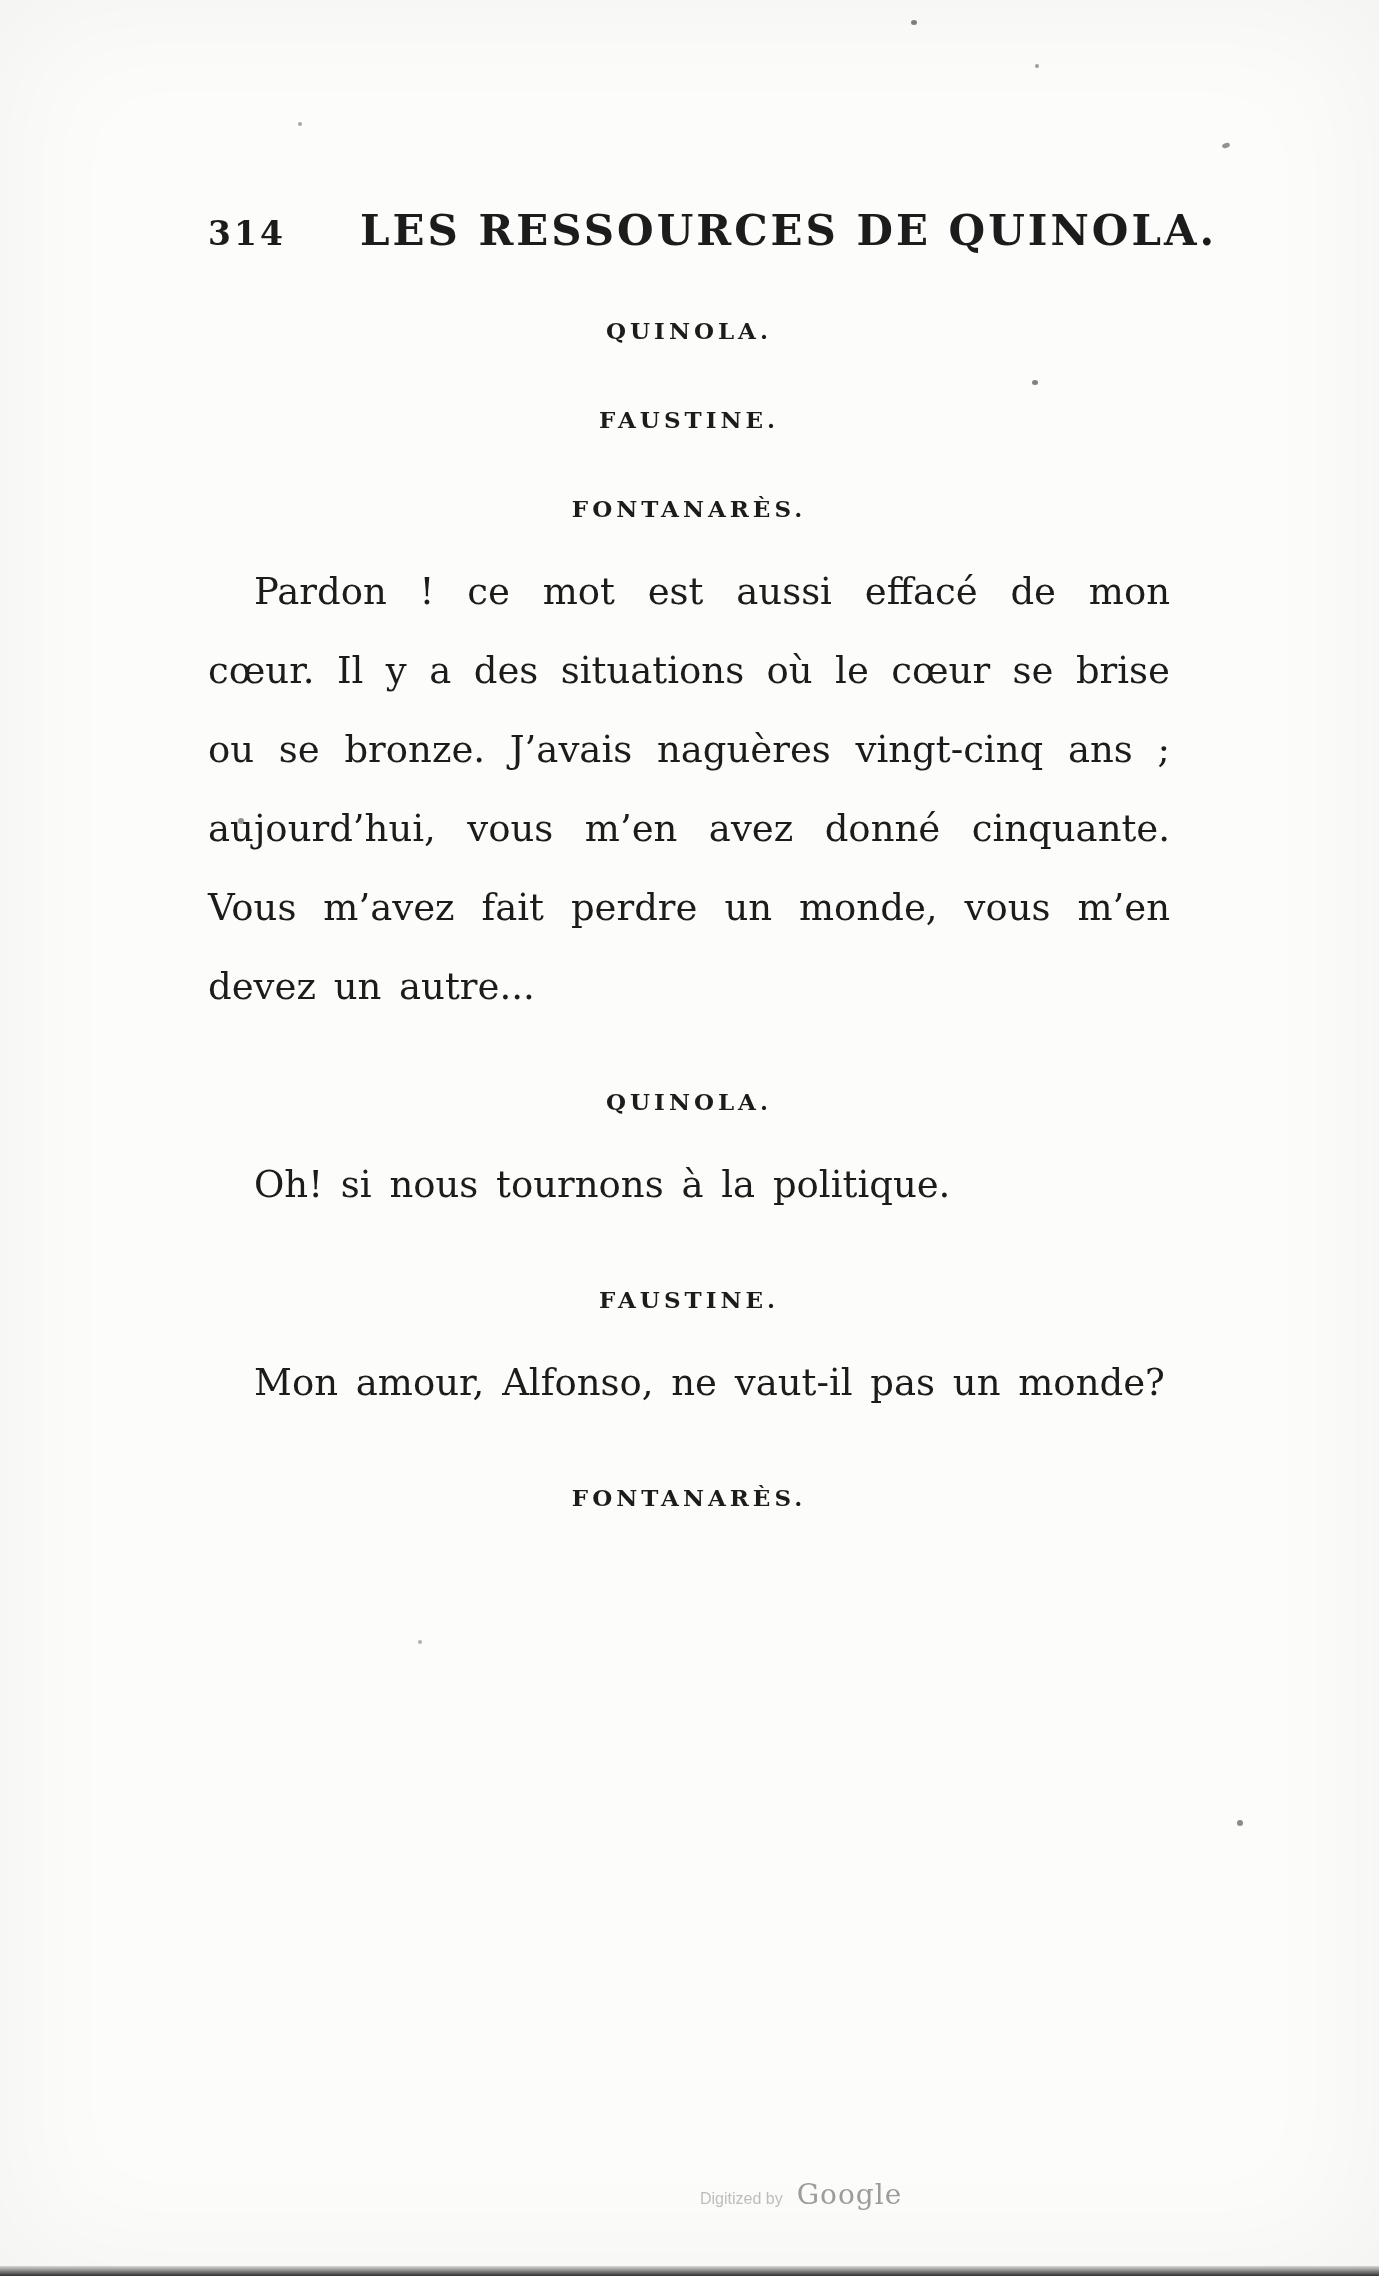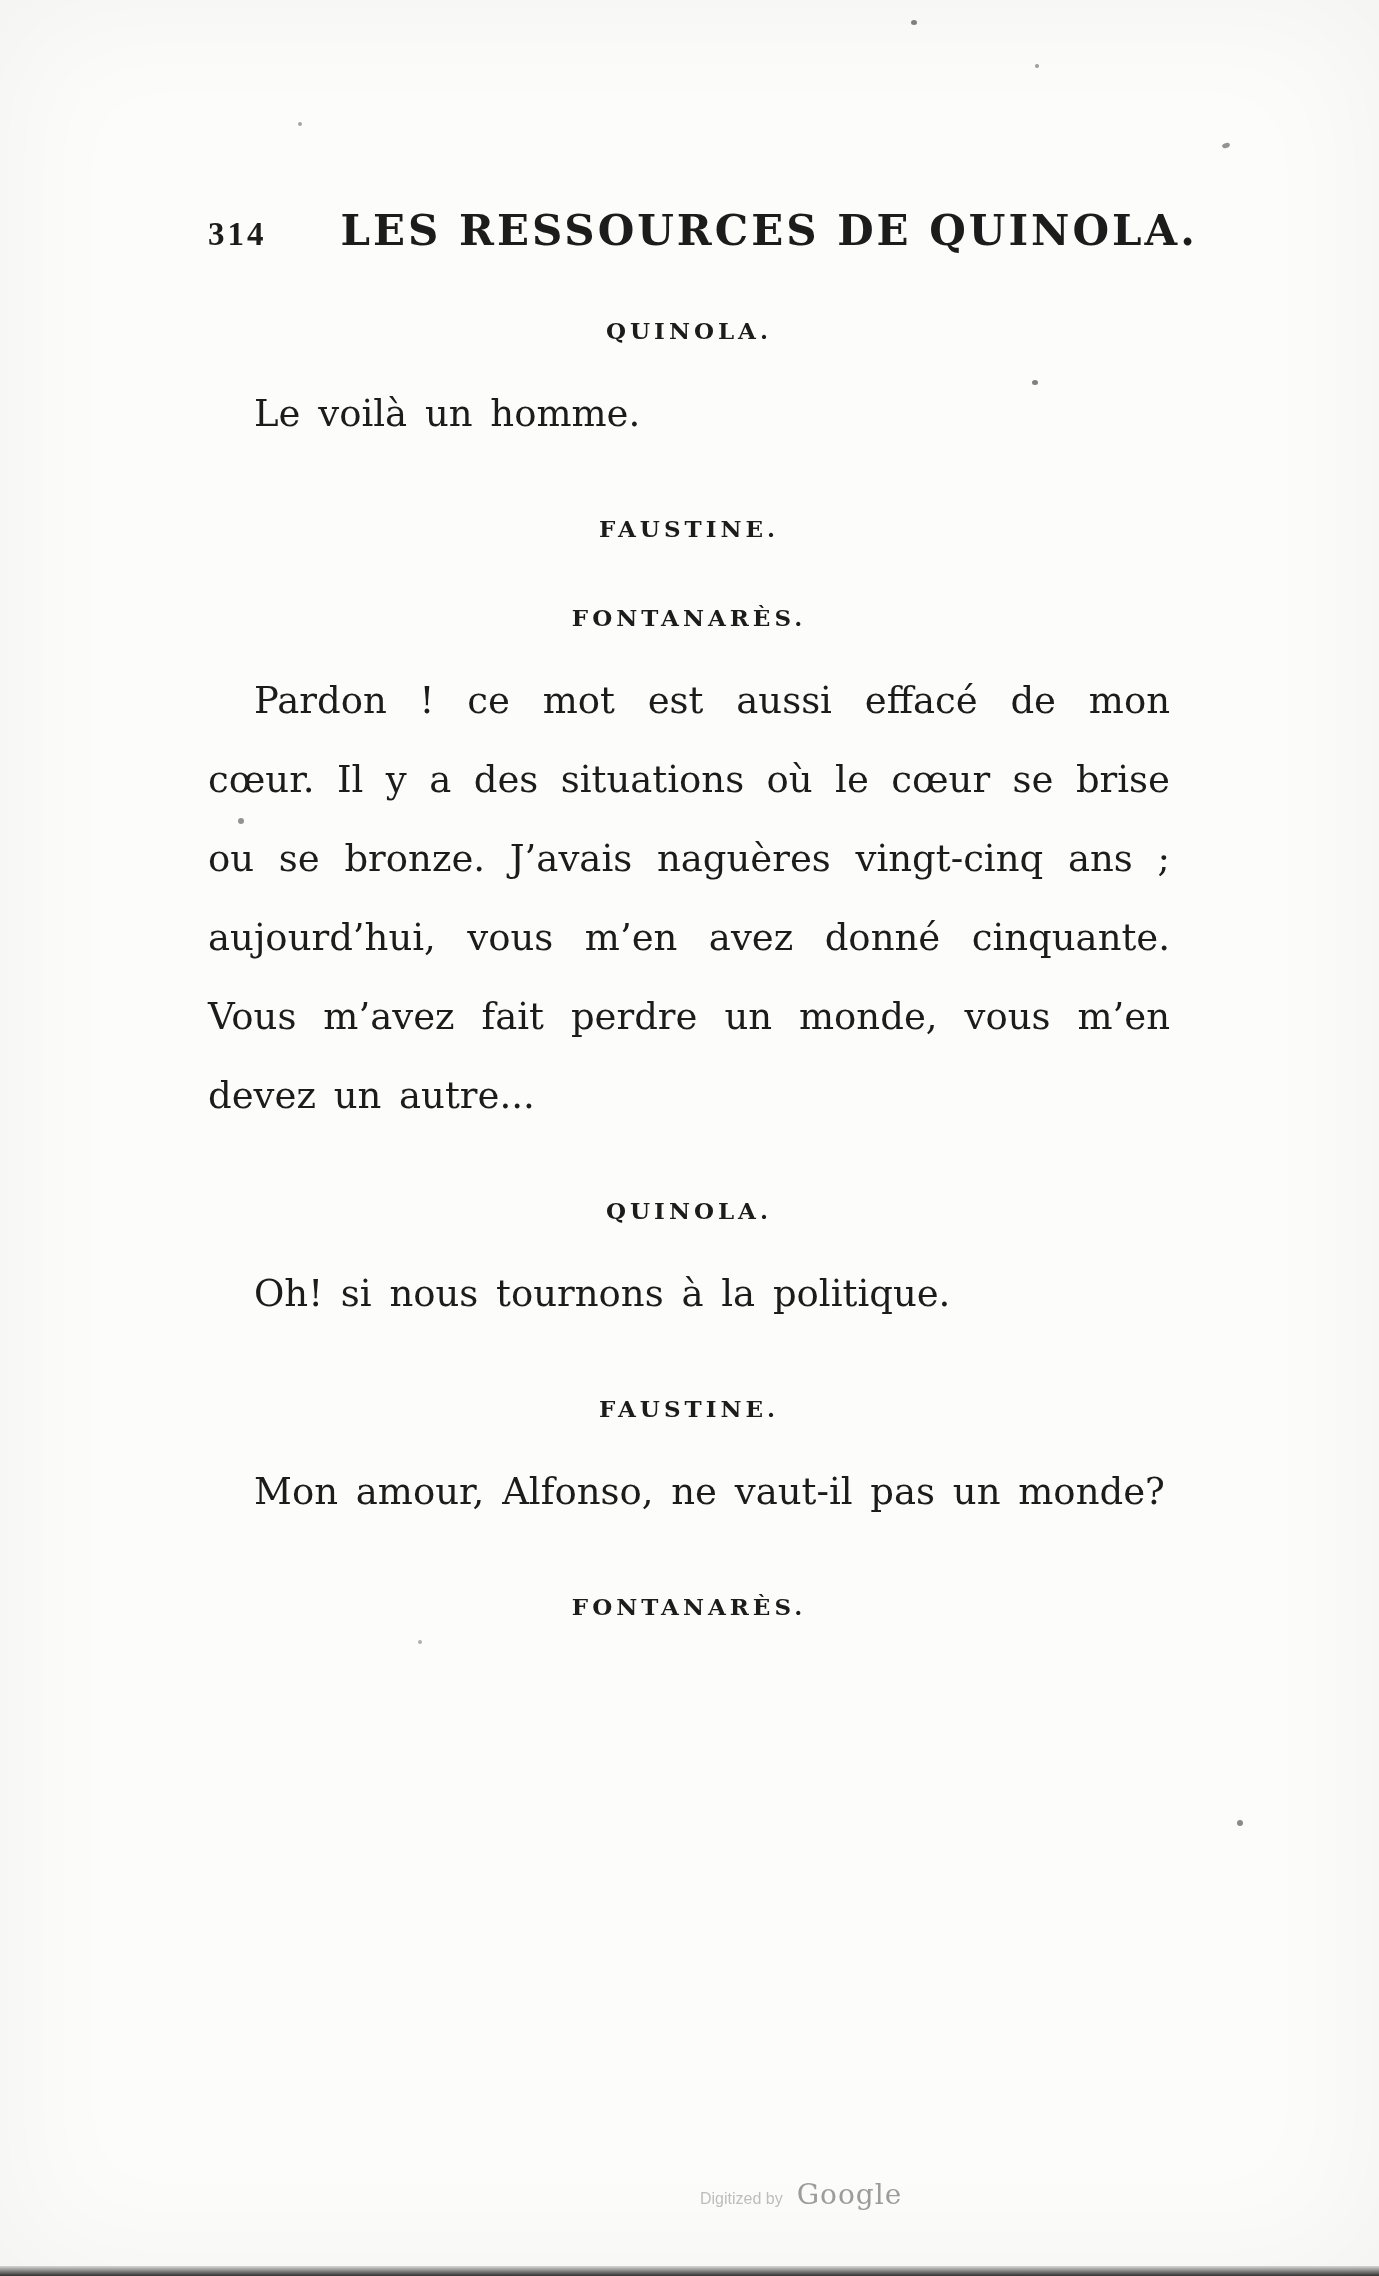--- a/index.html
+++ b/index.html
@@ -19,21 +19,20 @@
   
   .page-header {
     margin: 206px 209px 0 208px;
     display: flex;
     align-items: baseline;
   }
   .page-number {
     font-size: 33px;
     font-weight: 700;
     letter-spacing: 3px;
-    font-family: Liberation Serif, serif;
   }
   .running-title {
     font-size: 42px;
     font-weight: 700;
     letter-spacing: 3px;
     margin-left: 74px;
     white-space: nowrap;
   }
 
   
@@ -107,21 +106,20 @@
 <div class="page">
 
   <header class="page-header">
     <span class="page-number">314</span>
     <span class="running-title">LES RESSOURCES DE QUINOLA.</span>
   </header>
 
   <main class="text-block">
 
     <div class="speaker">QUINOLA.</div>
-    <p class="line">Le voilà un homme.</p>
 
     <div class="speaker">FAUSTINE.</div>
 
     <div class="speaker">FONTANARÈS.</div>
     <p class="line">Pardon ! ce mot est aussi effacé de mon cœur. Il y a des situations où le cœur se brise ou se bronze. J’avais naguères vingt-cinq ans ; aujourd’hui, vous m’en avez donné cinquante. Vous m’avez fait perdre un monde, vous m’en devez un autre...</p>
 
     <div class="speaker">QUINOLA.</div>
     <p class="line">Oh! si nous tournons à la politique.</p>
 
     <div class="speaker">FAUSTINE.</div>

